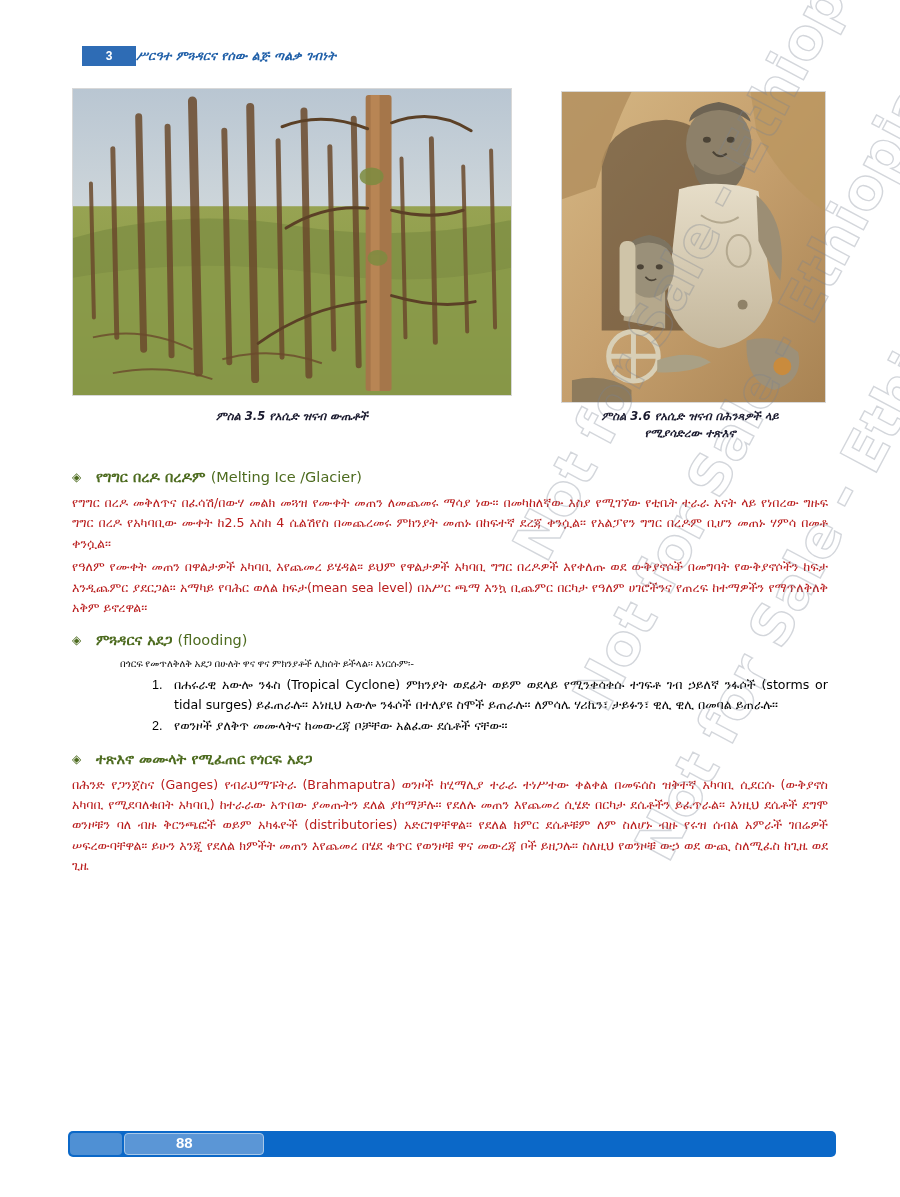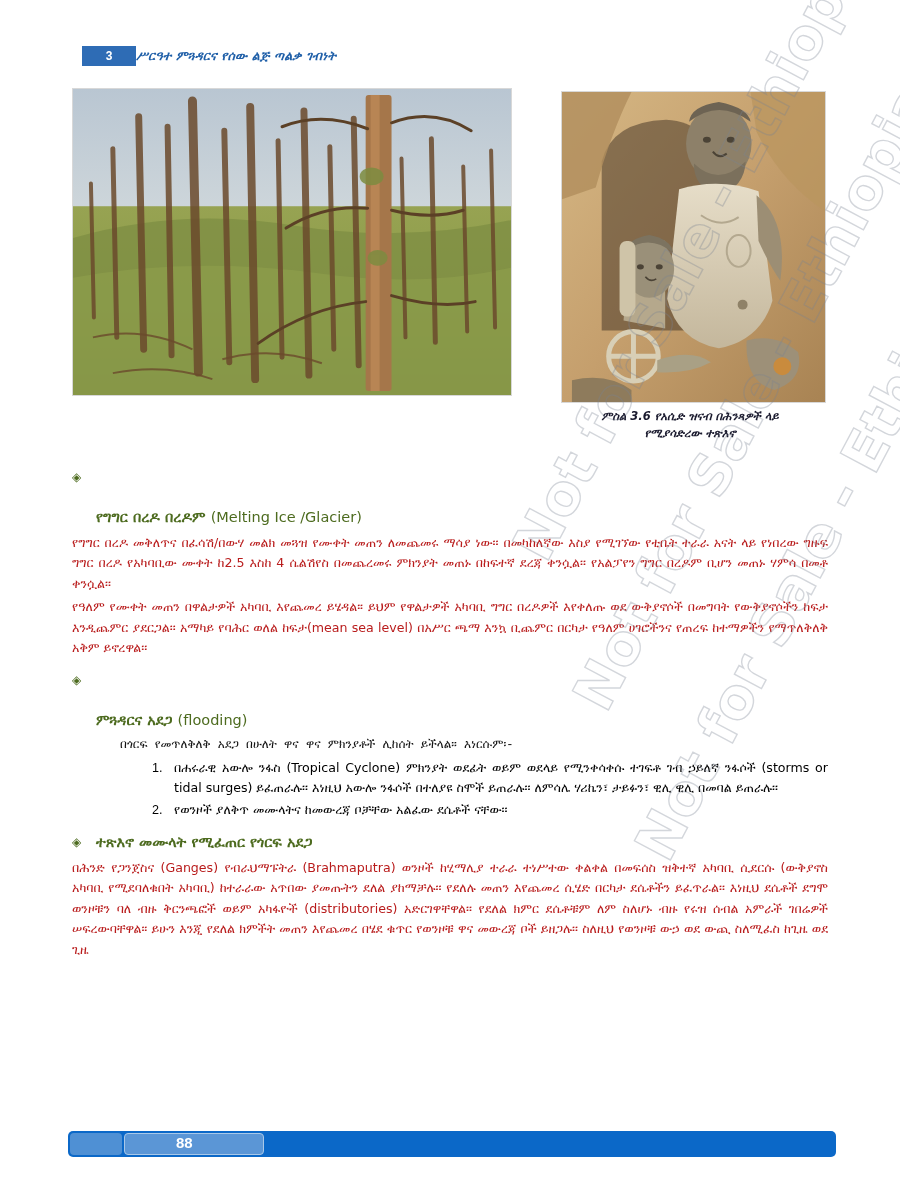--- a/index.html
+++ b/index.html
@@ -141,21 +141,21 @@
   .diamond-icon {
     position: absolute;
     left: 0;
     top: 2px;
     width: 12px;
     height: 12px;
     color: #4d6b1f;
     font-size: 12px;
     line-height: 12px;
   }
-  .heading-en { font-weight: normal; margin-top: 40px; }
+  .heading-en { font-weight: normal; }
 
   p.body {
     font-family: "DejaVu Sans", sans-serif;
     font-size: 12.6px;
     line-height: 1.62;
     color: #b91c1c;
     text-align: justify;
     margin-bottom: 3px;
   }
 
@@ -178,22 +178,22 @@
   }
   ol.numbered li::before {
     content: counter(item) ".";
     position: absolute;
     left: 0;
     font-family: "Liberation Sans", sans-serif;
     font-size: 12.6px;
   }
   .intro-line {
     padding-left: 48px;
-    font-family: Liberation Mono, monospace;
-    font-size: 12px;
+    font-family: Liberation Serif, serif;
+    font-size: 10px;
     line-height: 1.62;
     color: #111111;
     margin-bottom: 2px;
   }
 
   
   .footer {
     position: absolute;
     left: 68px;
     bottom: 52px;
@@ -344,20 +344,21 @@
         <circle cx="72" cy="266" r="25" fill="none" stroke="#d8cfb6" stroke-width="5"></circle>
         <path d="M47 266 H97 M72 241 V291" stroke="#d8cfb6" stroke-width="5"></path>
         <path d="M96 270 Q130 258 150 272 Q128 284 96 282 Z" fill="#a9a085"></path>
         <path d="M186 250 Q216 242 238 262 Q244 290 214 300 Q184 292 186 250 Z" fill="#9d9078"></path>
         <circle cx="222" cy="276" r="9" fill="#d88a2a" opacity="0.75"></circle>
         <path d="M10 290 Q46 282 70 300 L70 312 L10 312 Z" fill="#8e7b5c"></path>
       </svg>
     </div>
   </div>
 
+  <div class="caption cap-left">ምስል 3.5 የአሲድ ዝናብ ውጤቶች</div>
 
   <div class="caption cap-right">
     <div>ምስል 3.6 የአሲድ ዝናብ በሕንጻዎች ላይ</div>
     <div>የሚያሳድረው ተጽእኖ</div>
   </div>
 
   <div class="watermark">
     <div class="wm-text wm1">Not for Sale - Ethiopia</div>
     <div class="wm-text wm2">Not for Sale - Ethiopia</div>
     <div class="wm-text wm3">Not for Sale - Ethiopia</div>

